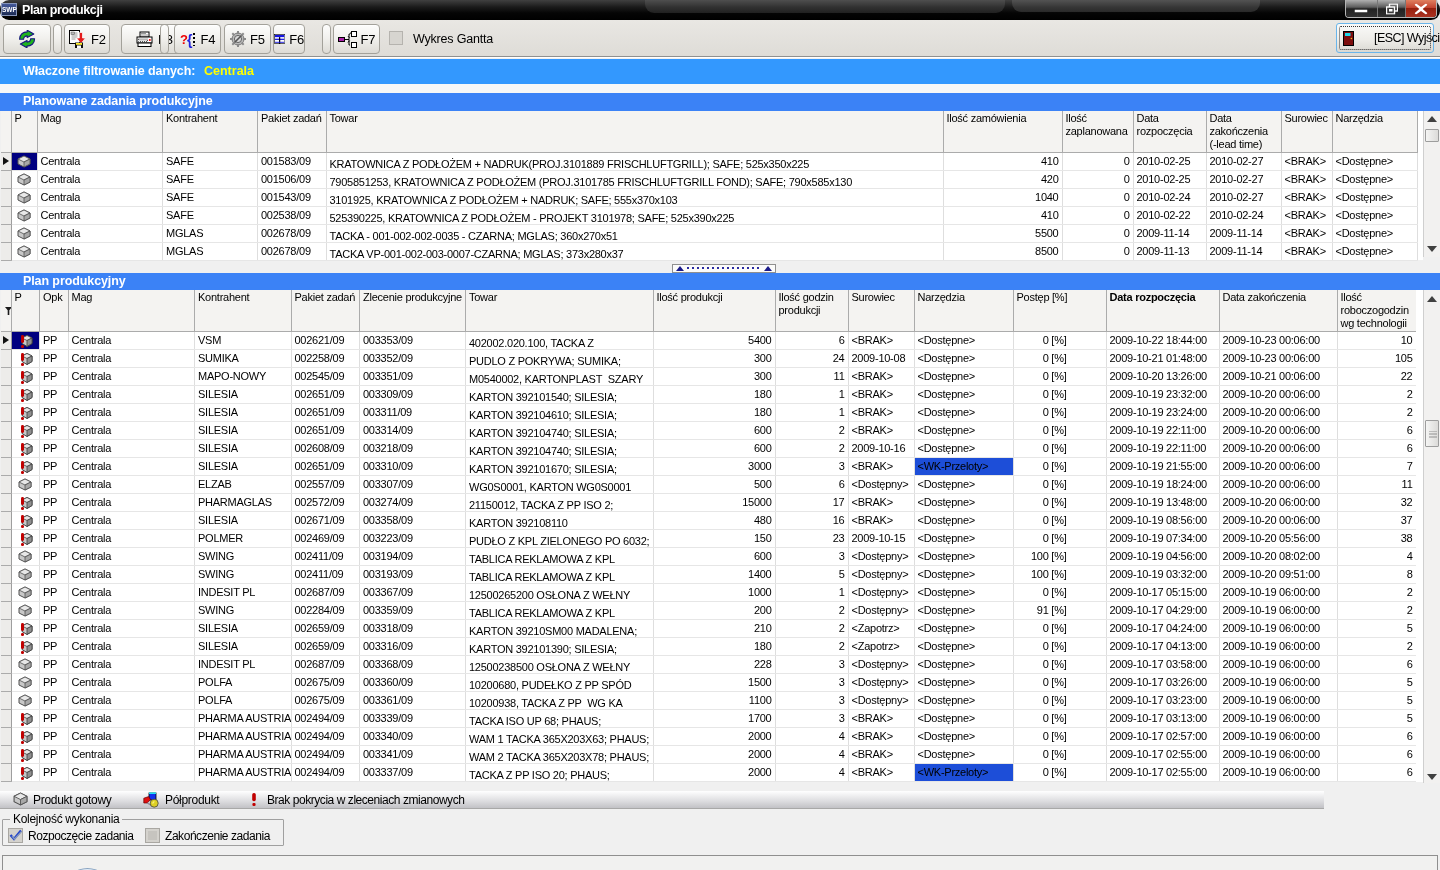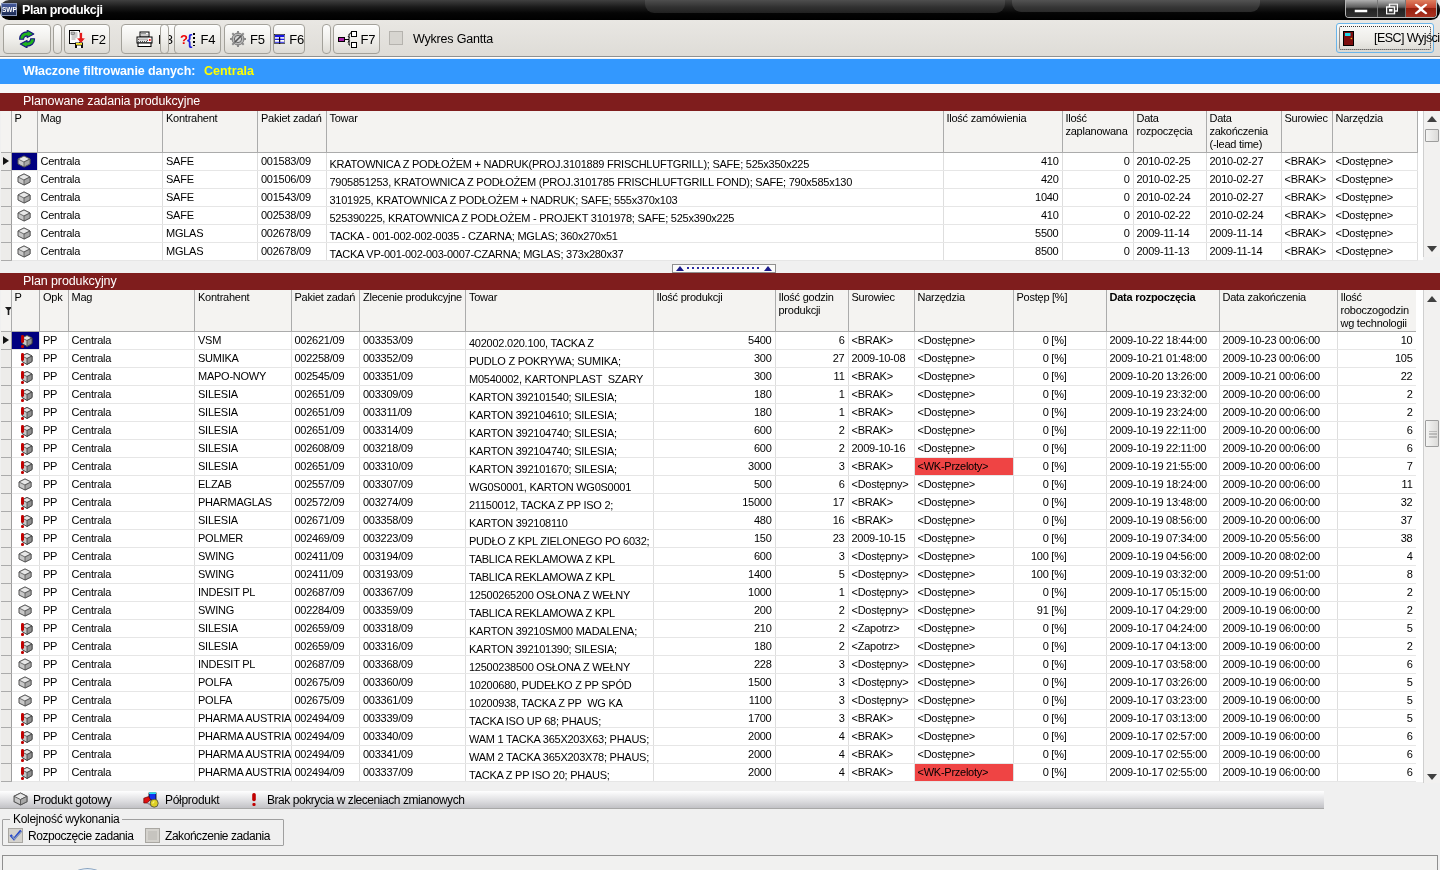--- a/index.html
+++ b/index.html
@@ -25,37 +25,37 @@
 #esc{position:absolute;left:1336px;top:3px;width:98px;height:30px;border:1.5px solid #6ab5ea;border-radius:3px;background:linear-gradient(#fafaf9,#eeede9 55%,#dad8d2);display:flex;align-items:center}
 #esc .dot{position:absolute;left:2px;top:2px;right:2px;bottom:2px;border:1px dotted #333;border-radius:2px}
 #esc .lb{font-size:12.5px;letter-spacing:-0.55px;margin-left:20px;white-space:nowrap}
 #gantt{position:absolute;left:389px;top:11px;width:14px;height:14px;background:#d7d5d0;border:1px solid #b5b3ae}
 #ganttlb{position:absolute;left:413px;top:12px;font-size:12.5px;letter-spacing:-0.2px}
 
 #filter{left:0;top:59px;width:1440px;height:25px;background:#3398fe;color:#fff;font-weight:bold;font-size:12.5px;line-height:25px}
 #filter .a{position:absolute;left:23px;letter-spacing:-0.1px}
 #filter .c{position:absolute;left:204px;color:#ffff00}
 
-.cap{width:1440px;height:17px;background:#7f1d1d;color:#fff;font-weight:normal;font-size:12.5px;line-height:16px;letter-spacing:-0.1px}
+.cap{width:1440px;height:17px;background:#3b82f6;color:#fff;font-weight:bold;font-size:12.5px;line-height:16px;letter-spacing:-0.1px}
 .cap span{margin-left:23px}
 #cap1{left:0;top:93px;height:18px}
 #cap2{left:0;top:272.5px;height:17.5px}
 
 .grid{position:absolute;table-layout:fixed;border-collapse:collapse;background:#fff;font-size:11px;letter-spacing:-0.25px;color:#000}
 .grid td{height:17px;max-height:18px;padding:0 0 0 3px;border-right:1px solid #dedede;border-bottom:1px solid #e6e6e6;white-space:nowrap;overflow:hidden;vertical-align:top;line-height:17px}
 .grid .hrow td{background:#f4f3f1;border-right:1px solid #ababab;border-bottom:1px solid #ababab;vertical-align:top;line-height:13px;padding-top:1px}
 .grid .h{white-space:normal}
 .grid .b{font-weight:bold}
 .grid .selh{background:#edecea;border-right:1px solid #9e9e9e}
 .grid .selc{background:#edecea;border-right:1px solid #9e9e9e;border-bottom:1px solid #ababab;border-top:1px solid #fbfbfb;padding:0}
 .grid .num{text-align:right;padding:0 3px 0 0}
 .grid .pc{padding:0;text-align:center}
 .grid .pc svg{display:block;margin:2px auto 0}
 .grid .selp{background:#000080}
-.grid .yell{background:#ef4444}
+.grid .yell{background:#1d4ed8}
 .grid .tw span{position:relative;top:3px}
 .grid .pct{text-align:right}
 .grid .pct span{margin-right:39px}
 .arr{display:inline-block;margin:4px 0 0 2px;width:0;height:0;border-left:6px solid #111;border-top:4.5px solid transparent;border-bottom:4.5px solid transparent}
 
 .vsb{position:absolute;width:17px;background:#f2f1f0;border-left:1px solid #cfcfcf}
 .vsb .up,.vsb .dn{position:absolute;left:3px;width:0;height:0}
 .vsb .up{border-left:5.5px solid transparent;border-right:5.5px solid transparent;border-bottom:6px solid #404040}
 .vsb .dn{border-left:5.5px solid transparent;border-right:5.5px solid transparent;border-top:6px solid #404040}
 .vsb .th{position:absolute;left:1px;width:14px;background:linear-gradient(90deg,#f5f5f4,#dcdbd9);border:1px solid #9d9d9d;border-radius:1px}
@@ -436,21 +436,21 @@
             <rect x="3" y="11" width="3" height="3" rx="1.2" fill="#c00000"></rect>
           </svg>
         </td>
         <td>PP</td>
         <td>Centrala</td>
         <td>SUMIKA</td>
         <td>002258/09</td>
         <td>003352/09</td>
         <td class="tw"><span>PUDLO Z POKRYWA; SUMIKA;</span></td>
         <td class="num">300</td>
-        <td class="num">27</td>
+        <td class="num">24</td>
         <td>2009-10-08</td>
         <td>&lt;Dostępne&gt;</td>
         <td class="pct"><span>0 [%]</span></td>
         <td>2009-10-21 01:48:00</td>
         <td>2009-10-23 00:06:00</td>
         <td class="num">105</td>
       </tr>
       <tr>
         <td class="selc"></td>
         <td class="pc">

